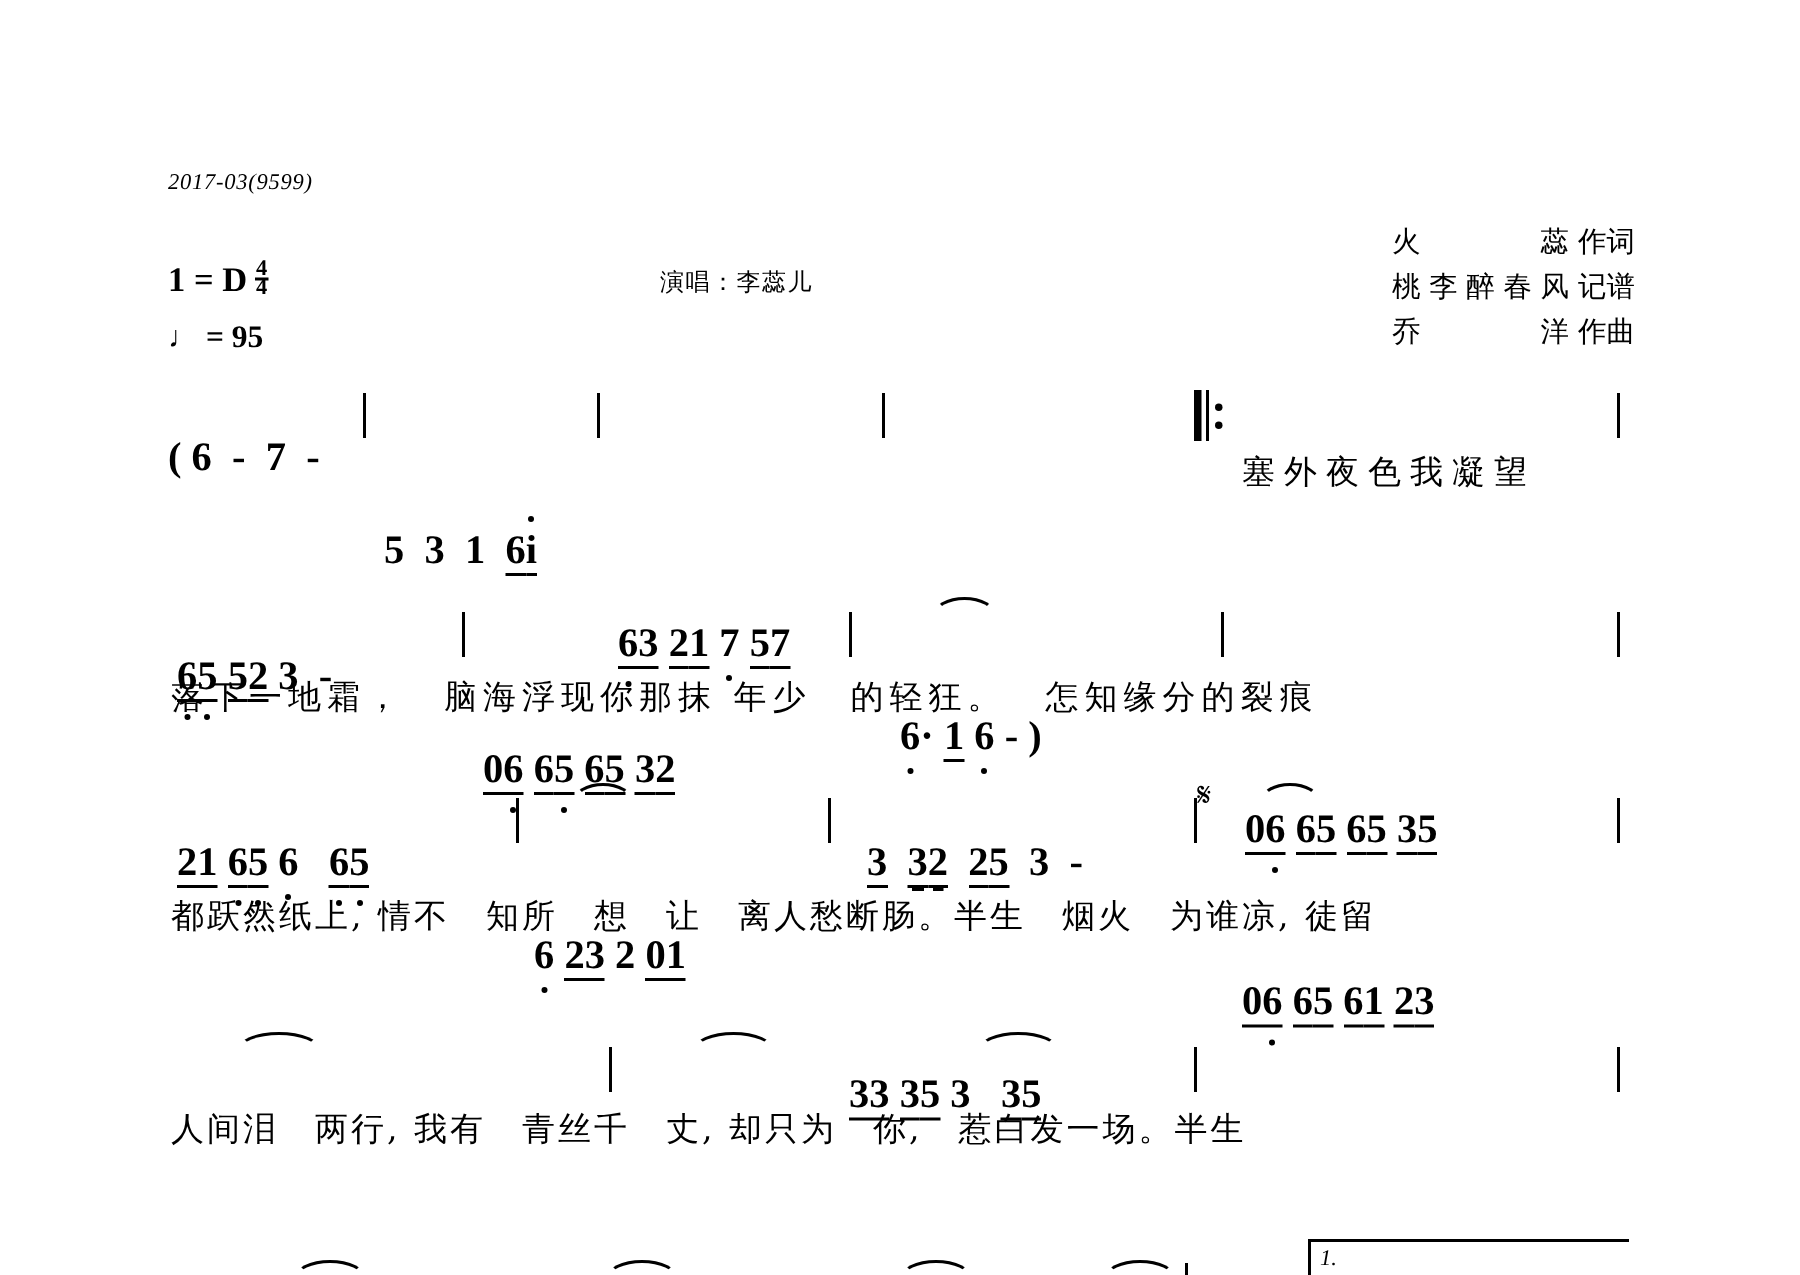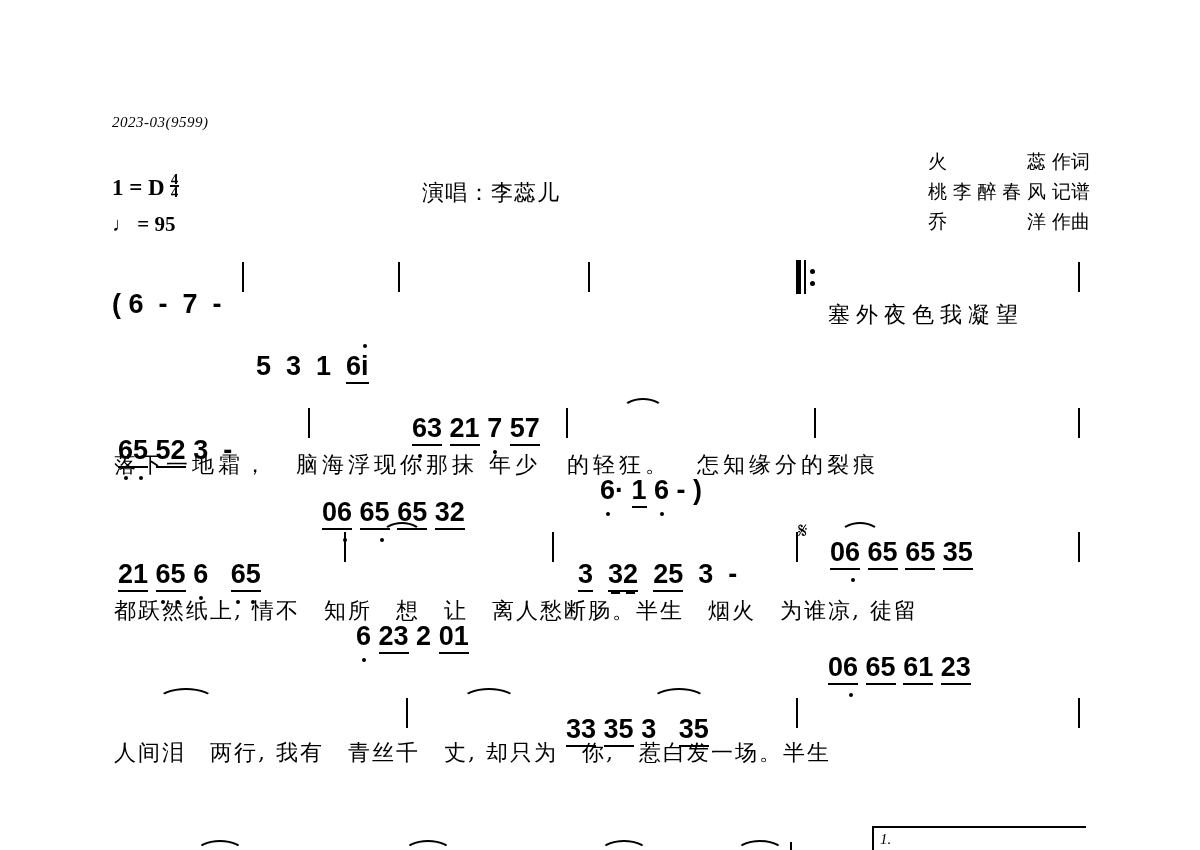--- a/index.html
+++ b/index.html
@@ -43,21 +43,21 @@
     letter-spacing: 14px;
     font-family: "DejaVu Serif", serif;
     text-indent: 14px;
   }
   .singer {
     position: absolute;
     left: 0;
     top: 178px;
     width: 982px;
     text-align: center;
-    font-size: 22px;
+    font-size: 16px;
     font-family: "DejaVu Serif", serif;
     letter-spacing: 1px;
   }
   .credits {
     position: absolute;
     right: 110px;
     top: 146px;
     font-size: 19px;
     font-family: "DejaVu Serif", serif;
     line-height: 30px;
@@ -102,21 +102,21 @@
   .line {
     position: absolute;
     left: 0;
     width: 1200px;
   }
   .notes {
     position: absolute;
     left: 0;
     width: 1200px;
     height: 46px;
-    font-family: Liberation Sans, sans-serif;
+    font-family: Liberation Serif, serif;
     font-size: 27px;
     font-weight: bold;
     white-space: pre;
     letter-spacing: 0px;
   }
   .lyrics {
     position: absolute;
     left: 0;
     width: 1200px;
     font-family: "DejaVu Serif", serif;
@@ -204,21 +204,21 @@
     width: 2px;
     height: 32px;
     background: #000;
   }
 </style>
 </head>
 <body>
 
 <div class="sheet">
 
-  <div class="catalog-no">2023-03(9599)</div>
+  <div class="catalog-no">2017-03(9599)</div>
   <div class="singer">演唱：李蕊儿</div>
 
   <div class="credits">
     <span class="row"><span class="nm">火　　蕊</span><span class="role">作词</span></span>
     <span class="row"><span class="nm">桃李醉春风</span><span class="role">记谱</span></span>
     <span class="row"><span class="nm">乔　　洋</span><span class="role">作曲</span></span>
   </div>
 
   <div class="keysig">
     <span>1 = D</span><span class="frac"><span class="num">4</span><span class="den">4</span></span>

